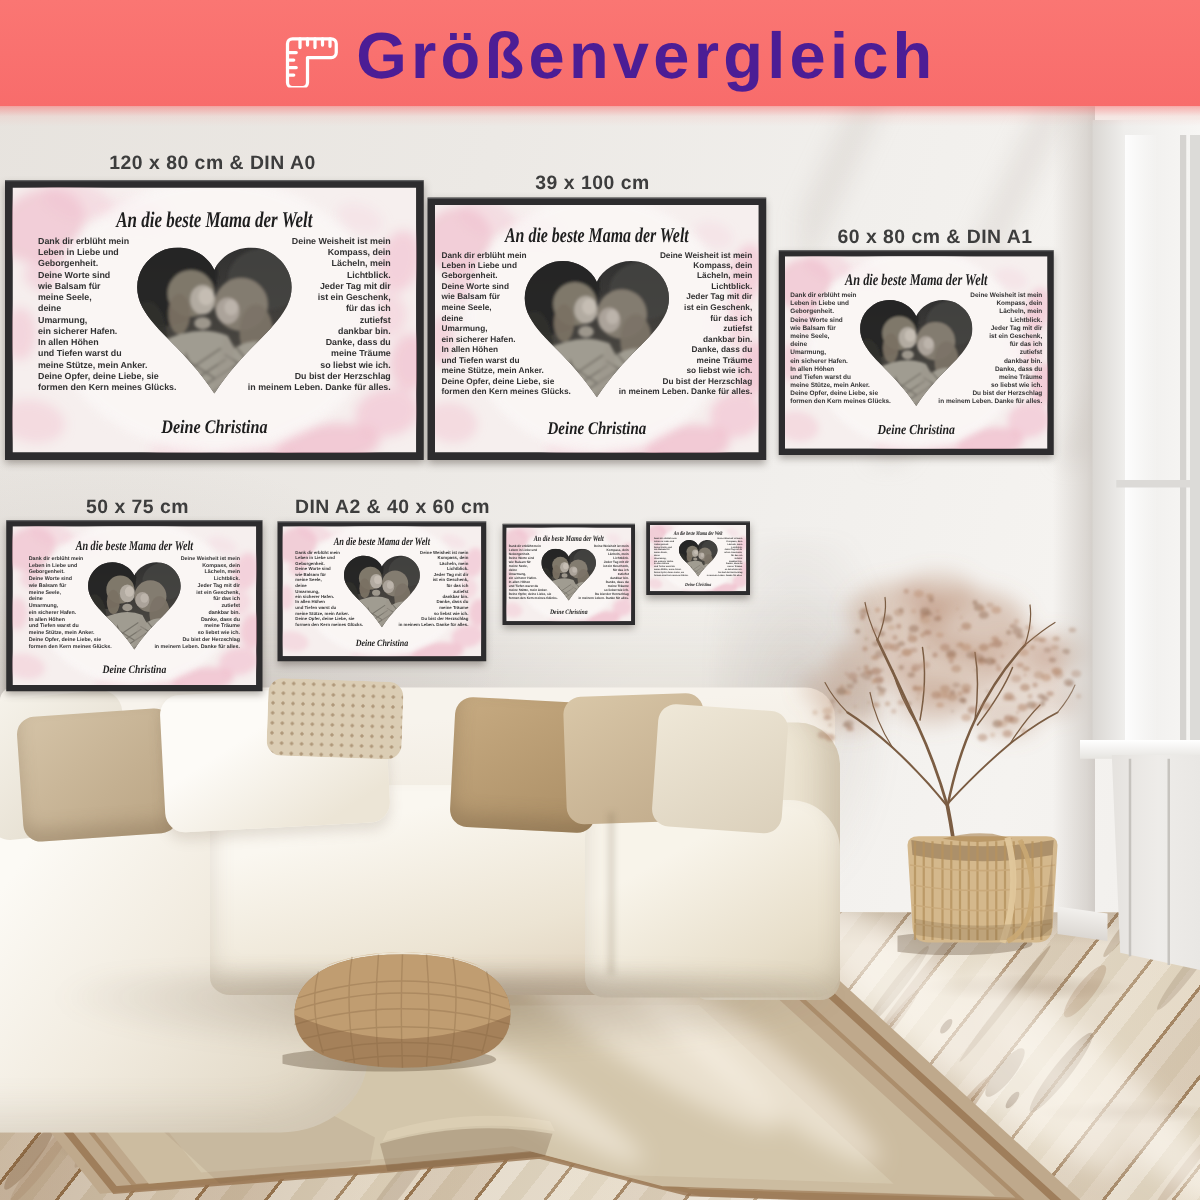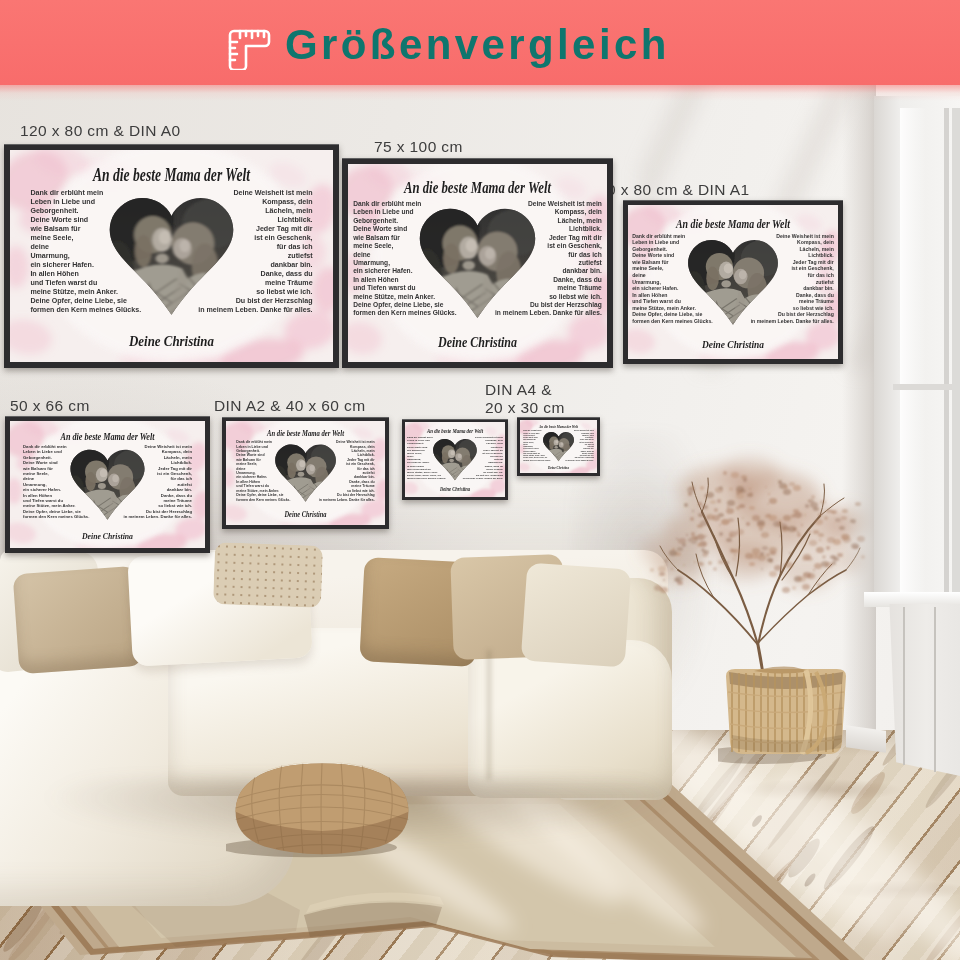--- a/index.html
+++ b/index.html
@@ -1,15 +1,15 @@
 <!DOCTYPE html>
 <html><head><meta charset="utf-8"><style>
 html,body{margin:0;padding:0;width:960px;height:960px;overflow:hidden;font-family:"Liberation Sans",sans-serif;}
 .abs{position:absolute;}
-.lbl{position:absolute;color:#3d3d3d;font-size:15.5px;letter-spacing:.4px;text-align:left;font-weight:400;}
+.lbl{position:absolute;color:#3d3d3d;font-size:15.5px;letter-spacing:.4px;text-align:center;font-weight:700;}
 </style></head><body>
 <div style="position:relative;width:960px;height:960px;overflow:hidden;">
 
 <div class="abs" style="left:0;top:0;width:960px;height:960px;background:linear-gradient(105deg,#e7e3de 0%,#ece9e5 35%,#f1efec 60%,#f5f3f0 80%,#f0eeeb 100%);"></div>
 <div class="abs" style="left:-100px;top:360px;width:520px;height:440px;background:radial-gradient(ellipse at 35% 50%,rgba(110,98,90,.16),rgba(110,98,90,0) 70%);"></div>
 <div class="abs" style="left:350px;top:420px;width:360px;height:360px;background:radial-gradient(ellipse at 50% 55%,rgba(255,253,246,.85),rgba(255,253,246,0) 68%);"></div>
 <div class="abs" style="left:570px;top:430px;width:150px;height:300px;background:radial-gradient(ellipse at 45% 45%,rgba(115,100,90,.15),rgba(115,100,90,0) 70%);filter:blur(6px);"></div>
 <div class="abs" style="left:640px;top:40px;width:240px;height:330px;background:repeating-linear-gradient(115deg,rgba(200,190,182,0) 0 55px,rgba(186,176,168,.22) 55px 80px,rgba(200,190,182,0) 80px 135px);filter:blur(9px);"></div>
 <div class="abs" style="left:0;top:470px;width:700px;height:100px;background:linear-gradient(180deg,rgba(125,112,100,0),rgba(125,112,100,.12) 70%,rgba(125,112,100,.16));filter:blur(4px);"></div>
 
@@ -453,34 +453,33 @@
 <div class="abs" style="left:0;top:85px;width:960px;height:16px;background:linear-gradient(180deg,rgba(248,108,107,.5),rgba(246,170,165,.18) 50%,rgba(240,235,230,0));"></div>
 
 <svg class="abs" style="left:226px;top:22px" width="47" height="48" viewBox="0 0 47 48">
 <g stroke="#fff" stroke-width="2.6" fill="none" stroke-linejoin="round" stroke-linecap="round">
 <path d="M4,13 a4,4 0 0 1 4,-4 h31 a4,4 0 0 1 4,4 v7 a4,4 0 0 1 -4,4 h-19 v20 a4,4 0 0 1 -4,4 h-8 a4,4 0 0 1 -4,-4 z"></path>
 <path d="M14,9 v7 M20,9 v5 M26,9 v7 M32,9 v5 M38,9 v6"></path>
 <path d="M4,20 h7 M4,26 h5 M4,32 h7 M4,38 h5"></path>
 </g>
     </svg>
 
-<div class="abs" style="left:285px;top:23px;font-size:42px;line-height:44px;color:#0f766e;font-weight:600;letter-spacing:3.4px;">Größenvergleich</div>
+<div class="abs" style="left:285px;top:23px;font-size:52px;line-height:44px;color:#4c1d95;font-weight:600;letter-spacing:3.4px;">Größenvergleich</div>
 
 <div class="lbl" style="left:20px;top:122px;width:300px;">120 x 80 cm &amp; DIN A0</div>
 
-<div class="lbl" style="left:374px;top:138px;width:200px;">75 x 100 cm</div>
+<div class="lbl" style="left:374px;top:138px;width:200px;">39 x 100 cm</div>
 
 <div class="lbl" style="left:598px;top:181px;width:300px;">60 x 80 cm &amp; DIN A1</div>
 
-<div class="lbl" style="left:10px;top:397px;width:200px;">50 x 66 cm</div>
+<div class="lbl" style="left:10px;top:397px;width:200px;">50 x 75 cm</div>
 
 <div class="lbl" style="left:214px;top:397px;width:200px;">DIN A2 &amp; 40 x 60 cm</div>
 
 
-<div class="lbl" style="left:485px;top:381px;width:150px;">DIN A4 &amp;<br>20 x 30 cm</div>
 
 <div style="position:absolute;left:4px;top:144px;width:335px;height:224px;background:#2d2c2e;box-shadow:0 3px 6px rgba(80,70,65,.45), inset 0 1px 0 rgba(255,255,255,.25);">
 <svg width="323" height="212" viewBox="0 0 323 212" style="position:absolute;left:6px;top:6px;display:block">
 <defs>
           <filter id="wb1" x="-50%" y="-50%" width="200%" height="200%">
             <feGaussianBlur stdDeviation="4.2"></feGaussianBlur>
           </filter>
           <clipPath id="hc1">
             <path d="M50,18 C45,6 30,0 18,6 C5,13 0,28 7,42 C15,58 32,68 50,97 C68,68 85,58 93,42 C100,28 95,13 82,6 C70,0 55,6 50,18 Z" transform="translate(94.6,43.5) scale(1.338,1.251)"></path>
           </clipPath>

